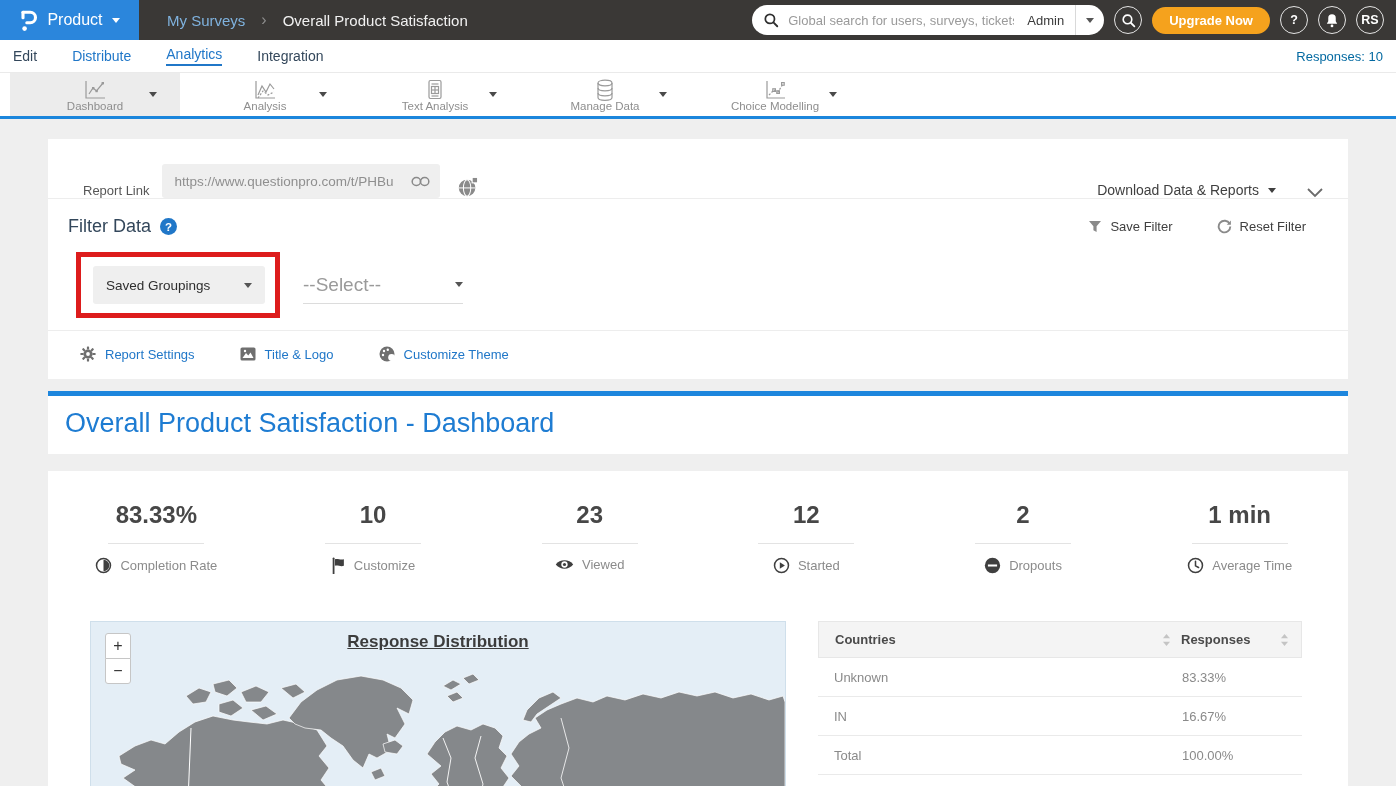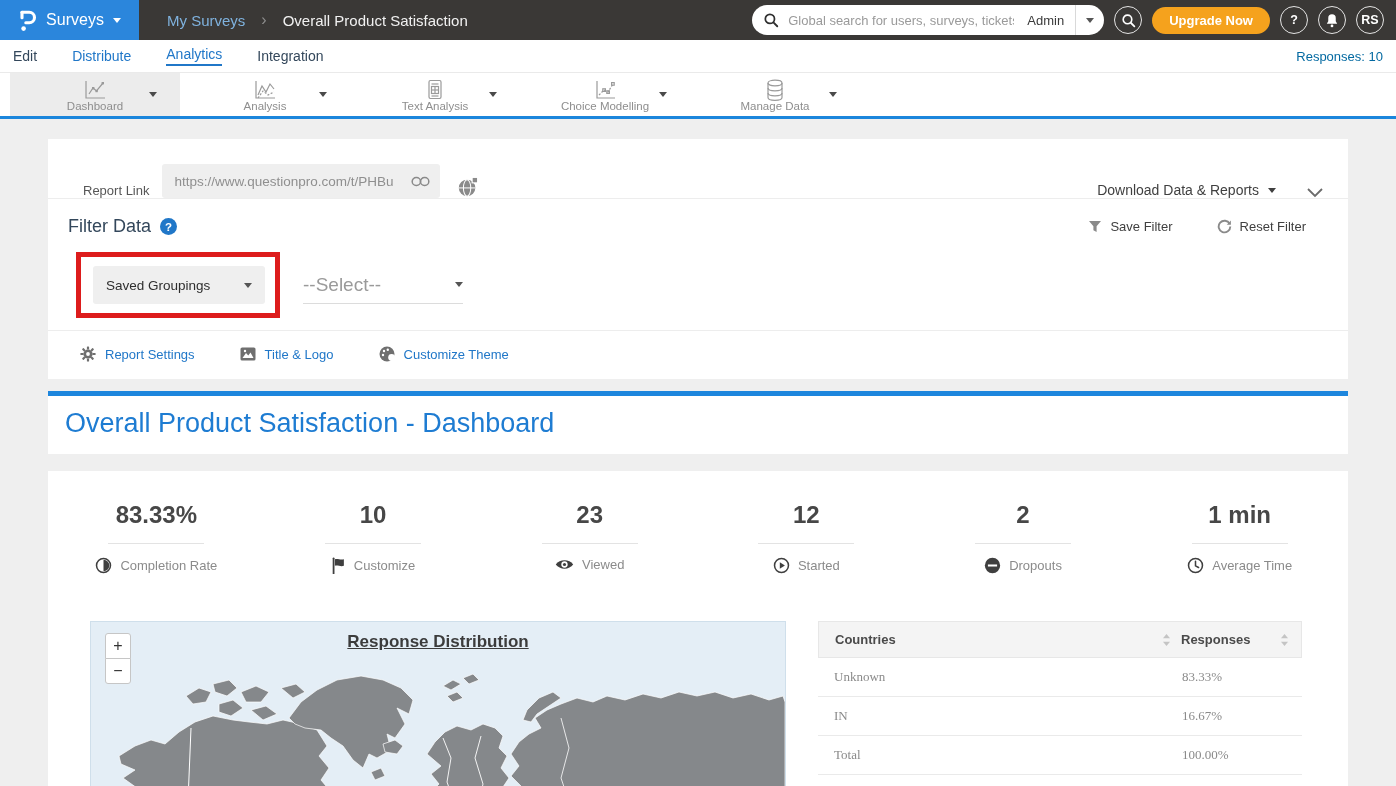--- a/index.html
+++ b/index.html
@@ -120,40 +120,40 @@
   .map-svg { position:absolute; left:0; top:36px; }
 
   .table-panel { flex:1; font-size:13px; }
   .t-head { display:flex; background:#f4f4f4; border:1px solid #e7e7e7; height:37px;
     align-items:center; font-weight:bold; color:#4a4a4a; }
   .th-countries { flex:1; padding:0 10px 0 16px; display:flex;
     justify-content:space-between; align-items:center; cursor:pointer; }
   .th-resp { width:120px; display:flex; align-items:center;
     justify-content:space-between; padding-right:12px; cursor:pointer; }
   .t-row { display:flex; height:39px; align-items:center;
-    border-bottom:1px solid #eaeaea; color:#8a8a8a;font-family:Liberation Serif, serif; }
+    border-bottom:1px solid #eaeaea; color:#8a8a8a; }
   .td-country { flex:1; padding-left:16px; }
   .td-resp { width:120px; }
   .sort-icon { display:flex; }
 </style>
 </head>
 <body>
 
 <div>
 
   <header class="topbar">
     <div class="logo-block">
       <span style="display:flex;">
         <svg width="19" height="23" viewBox="0 0 19 23">
             <path d="M4 3.2 h7.2 a5.3 5.3 0 0 1 0 10.6 h-3.4" fill="none" stroke="#fff" stroke-width="3.1" stroke-linecap="round"></path>
             <path d="M4 3.2 v5.6" fill="none" stroke="#fff" stroke-width="3.1" stroke-linecap="round"></path>
             <circle cx="5.6" cy="19.6" r="2.3" fill="#fff"></circle>
           </svg>
       </span>
-      <span class="pname">Surveys</span>
+      <span class="pname">Product</span>
       <span class="caret"></span>
     </div>
     <div class="breadcrumb">
       <a class="bc-parent">My Surveys</a>
       <span class="bc-sep">›</span>
       <span class="bc-current">Overall Product Satisfaction</span>
     </div>
     <div class="header-right">
       <div class="search-pill">
         <span style="display:flex;">
@@ -244,48 +244,48 @@
               <line x1="7.5" y1="12" x2="14.5" y2="12"></line>
               <line x1="7.5" y1="18" x2="14.5" y2="18"></line>
             </g>
           </svg>
       </span>
       <span class="caret tool-caret"></span>
       <div class="tool-label">Text Analysis</div>
     </div>
     <div class="tool">
       <span class="tool-icon">
-        <svg width="26" height="24" viewBox="0 0 26 24">
-            <g stroke="#9a9a9a" stroke-width="1.2" fill="none">
-              <path d="M5 3 v17 h18"></path>
-              <polyline points="7,17 12,12 16,14 21,6" stroke-dasharray="2 1.6"></polyline>
-            </g>
-            <g fill="none" stroke="#9a9a9a" stroke-width="1.2">
-              <rect x="10.8" y="10.8" width="2.6" height="2.6"></rect>
-              <rect x="14.8" y="12.8" width="2.6" height="2.6"></rect>
-              <rect x="19.6" y="4.6" width="2.6" height="2.6"></rect>
-            </g>
-          </svg>
-      </span>
-      <span class="caret tool-caret"></span>
-      <div class="tool-label">Choice Modelling</div>
-    </div>
-    <div class="tool">
-      <span class="tool-icon">
         <svg width="22" height="25" viewBox="0 0 22 25">
             <g stroke="#9a9a9a" stroke-width="1.2" fill="none">
               <ellipse cx="11" cy="5" rx="7" ry="2.8"></ellipse>
               <path d="M4 5 v5 c0 1.6 3.1 2.8 7 2.8 s7 -1.2 7 -2.8 v-5"></path>
               <path d="M4 10 v5 c0 1.6 3.1 2.8 7 2.8 s7 -1.2 7 -2.8 v-5"></path>
               <path d="M4 15 v4.5 c0 1.6 3.1 2.8 7 2.8 s7 -1.2 7 -2.8 V15"></path>
             </g>
           </svg>
       </span>
       <span class="caret tool-caret"></span>
       <div class="tool-label">Manage Data</div>
+    </div>
+    <div class="tool">
+      <span class="tool-icon">
+        <svg width="26" height="24" viewBox="0 0 26 24">
+            <g stroke="#9a9a9a" stroke-width="1.2" fill="none">
+              <path d="M5 3 v17 h18"></path>
+              <polyline points="7,17 12,12 16,14 21,6" stroke-dasharray="2 1.6"></polyline>
+            </g>
+            <g fill="none" stroke="#9a9a9a" stroke-width="1.2">
+              <rect x="10.8" y="10.8" width="2.6" height="2.6"></rect>
+              <rect x="14.8" y="12.8" width="2.6" height="2.6"></rect>
+              <rect x="19.6" y="4.6" width="2.6" height="2.6"></rect>
+            </g>
+          </svg>
+      </span>
+      <span class="caret tool-caret"></span>
+      <div class="tool-label">Choice Modelling</div>
     </div>
   </div>
 
   <main>
 
     <section class="card">
       <div class="report-row">
         <span class="report-label">Report Link</span>
         <div class="url-box">
           <input value="https://www.questionpro.com/t/PHBu" style="">

